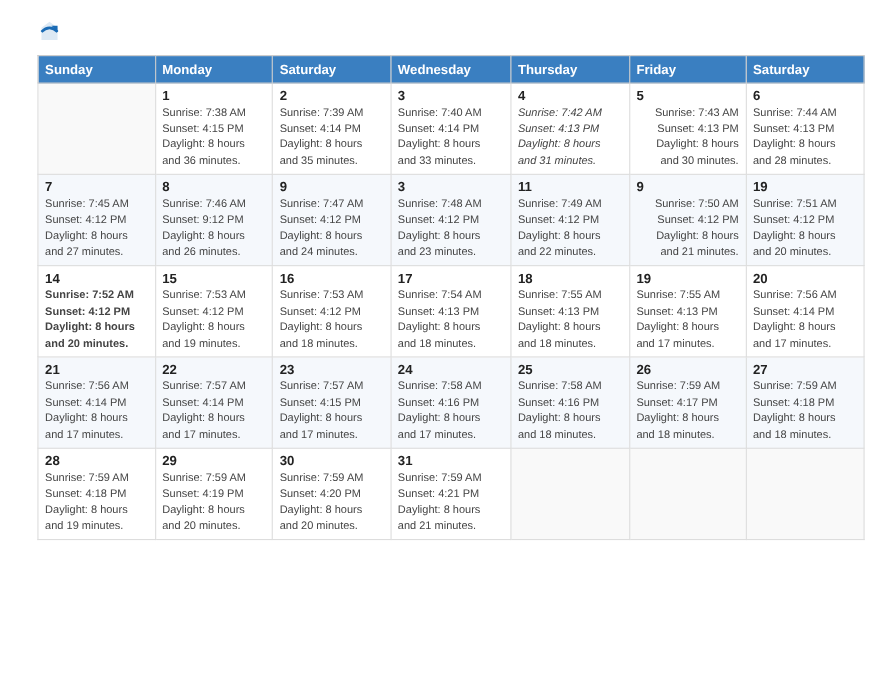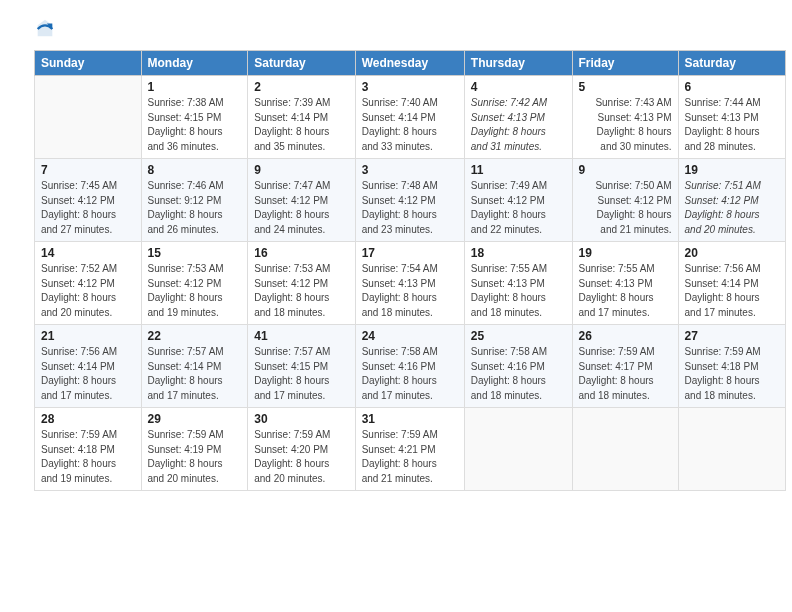--- a/index.html
+++ b/index.html
@@ -222,30 +222,30 @@
           </td>
           <td>
             <span class="day-number">9</span>
             <div class="day-info" style="white-space: pre-line; text-align: right;">Sunrise: 7:50 AM
 Sunset: 4:12 PM
 Daylight: 8 hours
 and 21 minutes.</div>
           </td>
           <td>
             <span class="day-number">19</span>
-            <div class="day-info" style="white-space: pre-line; font-style: italic;">Sunrise: 7:51 AM
+            <div class="day-info" style="white-space: pre-line;">Sunrise: 7:51 AM
 Sunset: 4:12 PM
 Daylight: 8 hours
 and 20 minutes.</div>
           </td>
         </tr>
         <tr>
           <td>
             <span class="day-number">14</span>
-            <div class="day-info" style="white-space: pre-line;">Sunrise: 7:52 AM
+            <div class="day-info" style="white-space: pre-line; font-weight: bold;">Sunrise: 7:52 AM
 Sunset: 4:12 PM
 Daylight: 8 hours
 and 20 minutes.</div>
           </td>
           <td>
             <span class="day-number">15</span>
             <div class="day-info" style="white-space: pre-line;">Sunrise: 7:53 AM
 Sunset: 4:12 PM
 Daylight: 8 hours
 and 19 minutes.</div>
@@ -295,21 +295,21 @@
 and 17 minutes.</div>
           </td>
           <td>
             <span class="day-number">22</span>
             <div class="day-info" style="white-space: pre-line;">Sunrise: 7:57 AM
 Sunset: 4:14 PM
 Daylight: 8 hours
 and 17 minutes.</div>
           </td>
           <td>
-            <span class="day-number">41</span>
+            <span class="day-number">23</span>
             <div class="day-info" style="white-space: pre-line;">Sunrise: 7:57 AM
 Sunset: 4:15 PM
 Daylight: 8 hours
 and 17 minutes.</div>
           </td>
           <td>
             <span class="day-number">24</span>
             <div class="day-info" style="white-space: pre-line;">Sunrise: 7:58 AM
 Sunset: 4:16 PM
 Daylight: 8 hours

